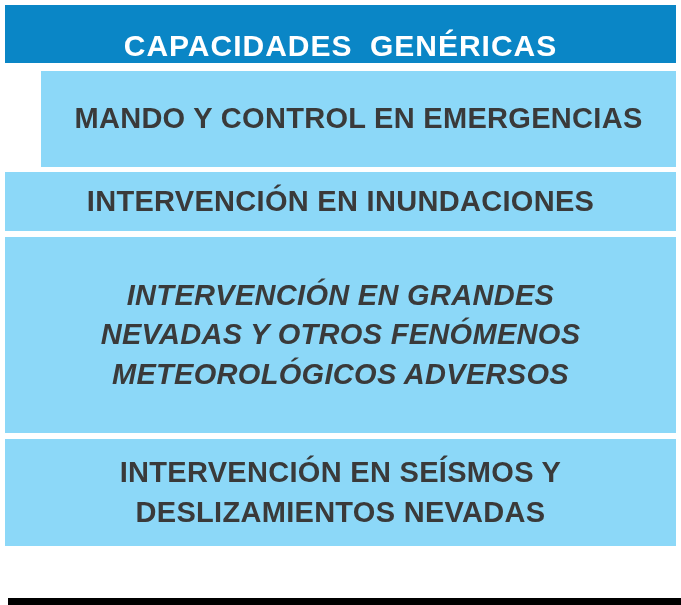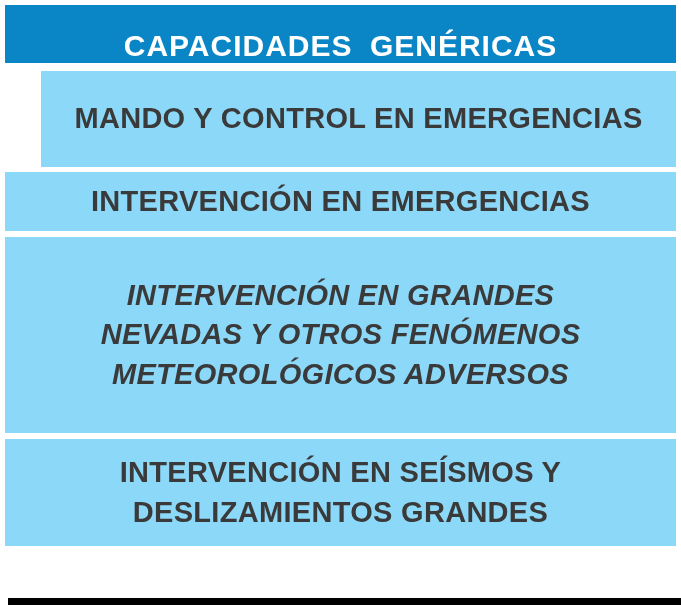--- a/index.html
+++ b/index.html
@@ -71,29 +71,29 @@
   <div class="header-bar">
     <span class="header-label">CAPACIDADES GENÉRICAS</span>
   </div>
 
   <div class="cap-row row-1">
     <span class="row-label">MANDO Y CONTROL EN EMERGENCIAS</span>
   </div>
 
 
   <div class="cap-row row-3">
-    <span class="row-label">INTERVENCIÓN EN EMERGENCIAS</span>
+    <span class="row-label">INTERVENCIÓN EN INUNDACIONES</span>
   </div>
 
   <div class="cap-row row-4">
     <span class="row-label">INTERVENCIÓN EN GRANDES
 NEVADAS Y OTROS FENÓMENOS
 METEOROLÓGICOS ADVERSOS</span>
   </div>
 
   <div class="cap-row row-5">
     <span class="row-label">INTERVENCIÓN EN SEÍSMOS Y
-DESLIZAMIENTOS GRANDES</span>
+DESLIZAMIENTOS NEVADAS</span>
   </div>
 
   <div class="bottom-bar"></div>
 
 </div>
 
 </body></html>

